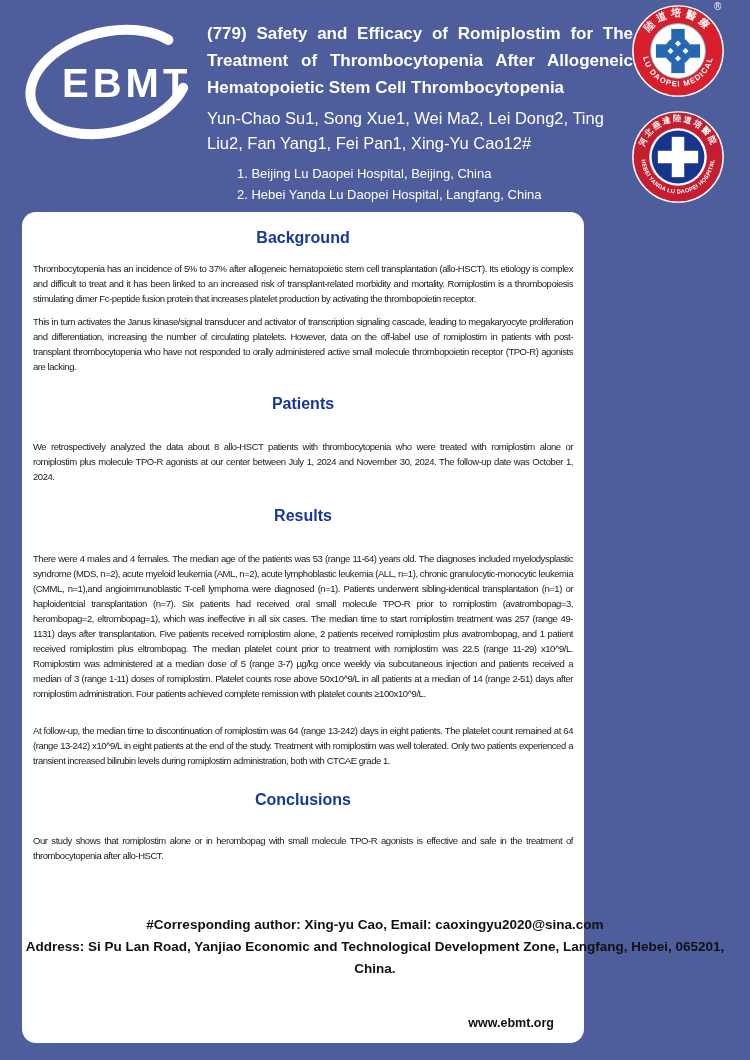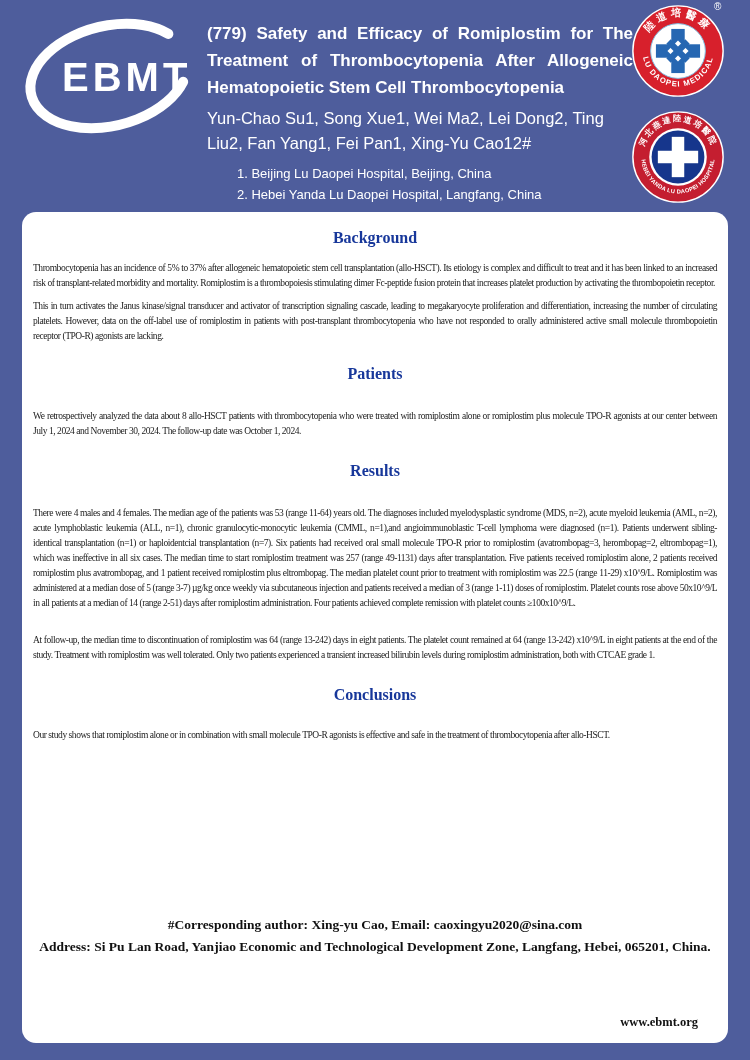--- a/index.html
+++ b/index.html
@@ -5,38 +5,38 @@
   html,body{margin:0;padding:0;}
   .poster{
     position:relative;
     width:750px;height:1060px;
     background:#4e5d9c;
     font-family:"Liberation Sans",sans-serif;
     overflow:hidden;
   }
   
   .header{position:absolute;left:0;top:0;width:750px;height:212px;}
-  .ebmt-logo{position:absolute;left:16px;top:10px;width:192px;height:132px;}
+  .ebmt-logo{position:absolute;left:16px;top:16px;width:192px;height:132px;}
   .title-block{position:absolute;left:207px;top:20px;width:426px;color:#ffffff;}
   .title-line{
     font-size:17px;font-weight:bold;line-height:27px;
     text-align:justify;text-align-last:justify;white-space:nowrap;
   }
   .title-line.last{text-align:left;text-align-last:left;}
   .authors{margin-top:5px;font-size:16.5px;line-height:25px;font-weight:normal;white-space:nowrap;}
   .affiliations{margin-top:7px;padding-left:30px;font-size:13px;line-height:21px;white-space:nowrap;}
   .org-logo{position:absolute;width:96px;height:96px;}
   .logo-ldp{left:630px;top:3px;}
   .logo-hyd{left:630px;top:109px;}
   .reg-mark{position:absolute;left:714px;top:1px;color:#ffffff;font-size:10px;}
   
   .card{
-    position:absolute;left:22px;top:212px;width:706px;height:831px;
+    position:absolute;left:22px;top:212px;width:562px;height:831px;
     background:#ffffff;border-radius:14px;
-    padding:16px 11px 0 11px;box-sizing:border-box;font-family:Liberation Serif, serif;
+    padding:16px 11px 0 11px;box-sizing:border-box;
   }
   .section-heading{
     margin:0;font-size:16px;font-weight:bold;color:#17379a;
     text-align:center;line-height:19px;
   }
   .h-background{margin-bottom:14px;}
   .h-methods{margin-top:20px;margin-bottom:26px;}
   .h-results{margin-top:22px;margin-bottom:26px;}
   .h-conclusions{margin-top:22px;margin-bottom:24px;}
   .body-par{
@@ -139,21 +139,21 @@
     <p class="body-par">This in turn activates the Janus kinase/signal transducer and activator of transcription signaling cascade, leading to megakaryocyte proliferation and differentiation, increasing the number of circulating platelets. However, data on the off-label use of romiplostim in patients with post-transplant thrombocytopenia who have not responded to orally administered active small molecule thrombopoietin receptor (TPO-R) agonists are lacking.</p>
 
     <h2 class="section-heading h-methods">Patients</h2>
     <p class="body-par">We retrospectively analyzed the data about 8 allo-HSCT patients with thrombocytopenia who were treated with romiplostim alone or romiplostim plus molecule TPO-R agonists at our center between July 1, 2024 and November 30, 2024. The follow-up date was October 1, 2024.</p>
 
     <h2 class="section-heading h-results">Results</h2>
     <p class="body-par">There were 4 males and 4 females. The median age of the patients was 53 (range 11-64) years old. The diagnoses included myelodysplastic syndrome (MDS, n=2), acute myeloid leukemia (AML, n=2), acute lymphoblastic leukemia (ALL, n=1), chronic granulocytic-monocytic leukemia (CMML, n=1),and angioimmunoblastic T-cell lymphoma were diagnosed (n=1). Patients underwent sibling-identical transplantation (n=1) or haploidentcial transplantation (n=7). Six patients had received oral small molecule TPO-R prior to romiplostim (avatrombopag=3, herombopag=2, eltrombopag=1), which was ineffective in all six cases. The median time to start romiplostim treatment was 257 (range 49-1131) days after transplantation. Five patients received romiplostim alone, 2 patients received romiplostim plus avatrombopag, and 1 patient received romiplostim plus eltrombopag. The median platelet count prior to treatment with romiplostim was 22.5 (range 11-29) x10^9/L. Romiplostim was administered at a median dose of 5 (range 3-7) µg/kg once weekly via subcutaneous injection and patients received a median of 3 (range 1-11) doses of romiplostim. Platelet counts rose above 50x10^9/L in all patients at a median of 14 (range 2-51) days after romiplostim administration. Four patients achieved complete remission with platelet counts ≥100x10^9/L.</p>
     <p class="body-par gap-top">At follow-up, the median time to discontinuation of romiplostim was 64 (range 13-242) days in eight patients. The platelet count remained at 64 (range 13-242) x10^9/L in eight patients at the end of the study. Treatment with romiplostim was well tolerated. Only two patients experienced a transient increased bilirubin levels during romiplostim administration, both with CTCAE grade 1.</p>
 
     <h2 class="section-heading h-conclusions">Conclusions</h2>
-    <p class="body-par">Our study shows that romiplostim alone or in combination with small molecule TPO-R agonists is effective and safe in the treatment of thrombocytopenia after allo-HSCT.</p>
+    <p class="body-par">Our study shows that romiplostim alone or in herombopag with small molecule TPO-R agonists is effective and safe in the treatment of thrombocytopenia after allo-HSCT.</p>
 
     <div class="footer-contact">
       <div>#Corresponding author: Xing-yu Cao, Email: caoxingyu2020@sina.com</div>
       <div>Address: Si Pu Lan Road, Yanjiao Economic and Technological Development Zone, Langfang, Hebei, 065201, China.</div>
     </div>
 
     <div class="website">www.ebmt.org</div>
   </div>
 
 </div>

